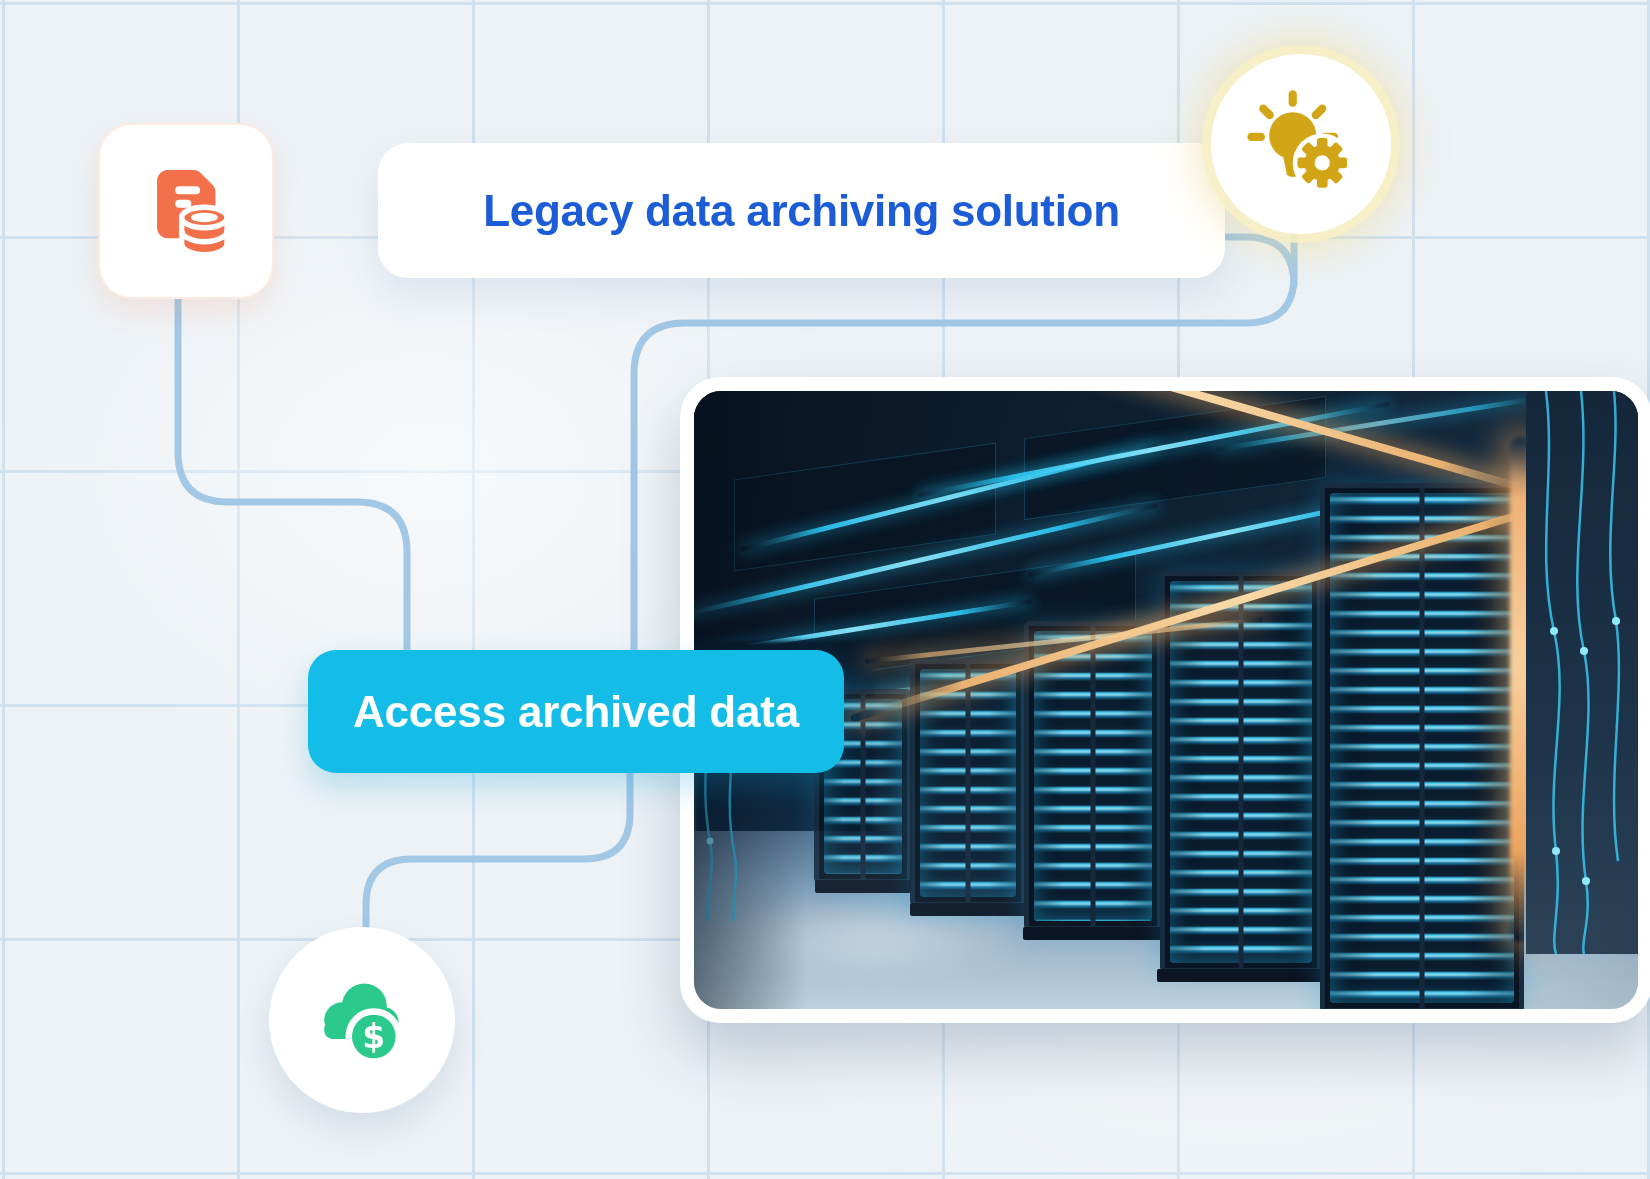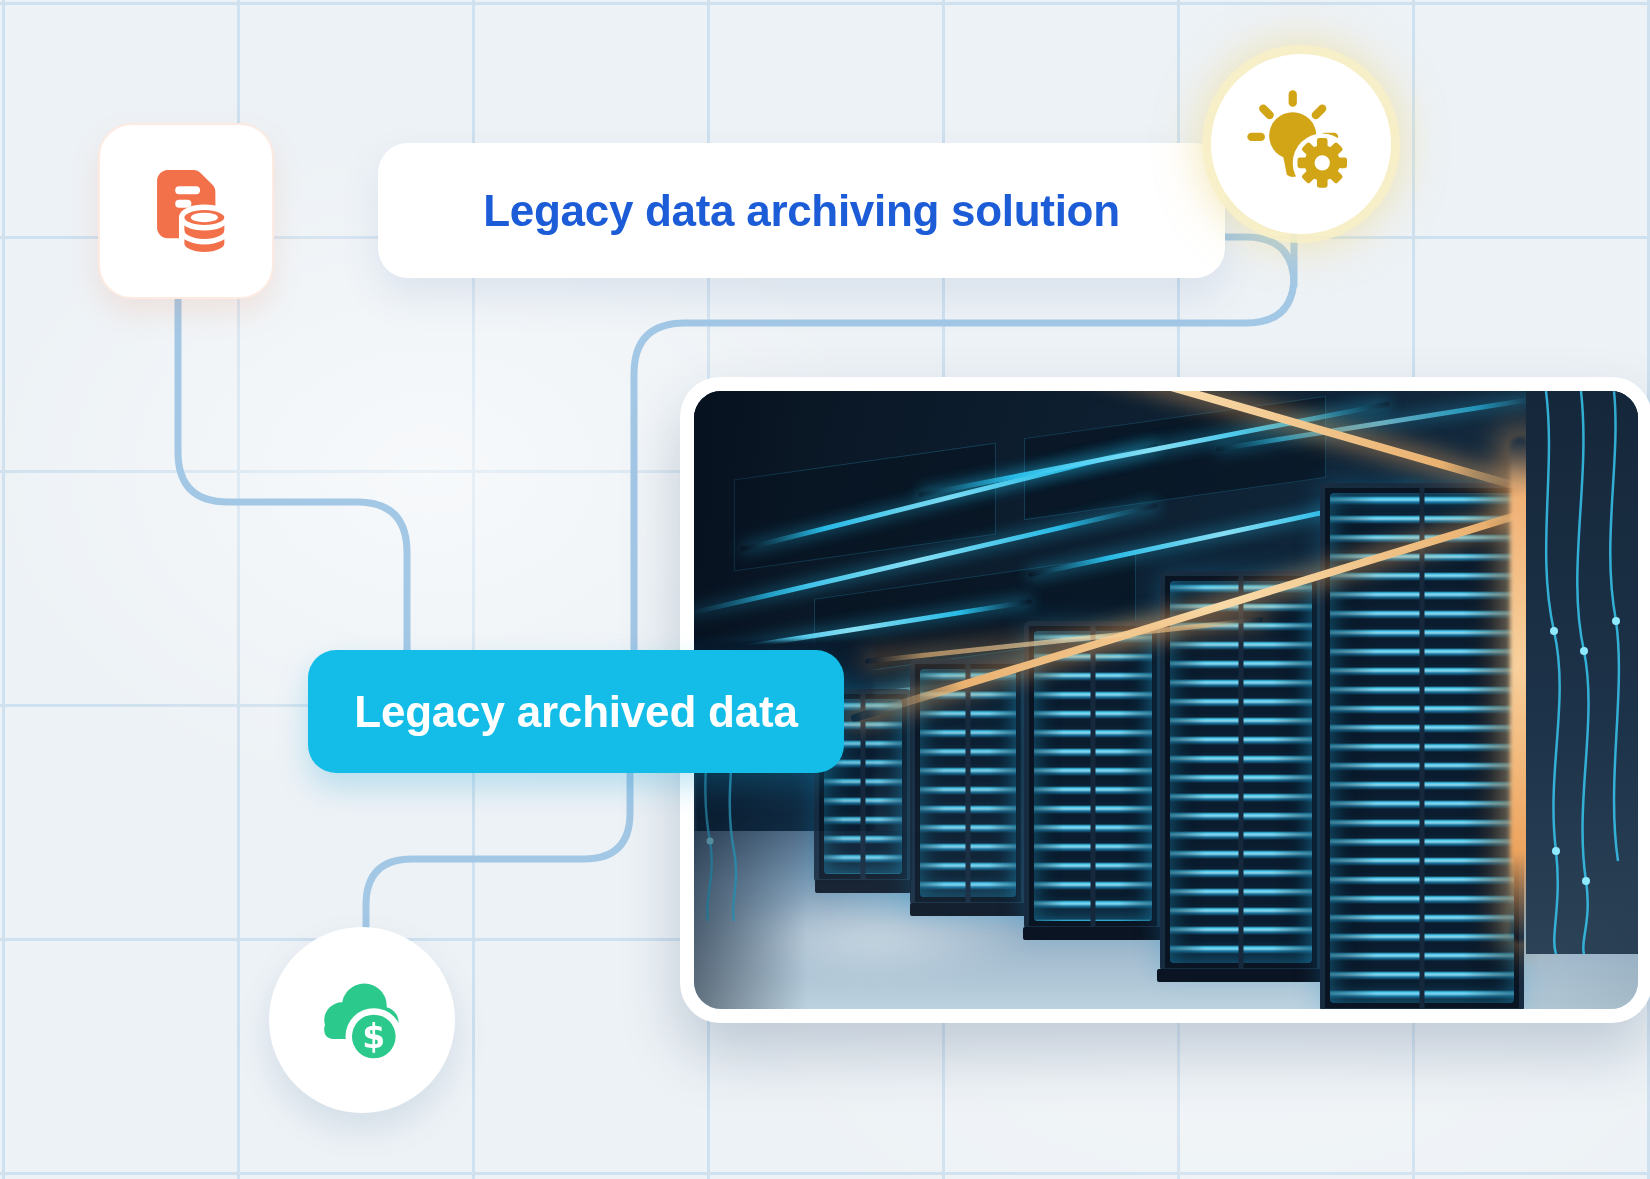--- a/index.html
+++ b/index.html
@@ -209,21 +209,21 @@
           <circle class="node" cx="90" cy="230" r="4"></circle>
           <circle class="node" cx="30" cy="460" r="4"></circle>
           <circle class="node" cx="60" cy="490" r="4"></circle>
         </svg>
       </div>
       <div class="vig"></div>
     </div>
   </div>
 
   <button class="btn">
-    <span>Legacy archived data</span>
+    <span>Access archived data</span>
   </button>
 
   <div class="cloud-circle">
     <svg class="icon-svg" width="118" height="118" viewBox="0 0 100 100">
       <g fill="var(--cloud-icon,#2bc98c)">
         <circle cx="33" cy="50" r="15"></circle>
         <circle cx="52" cy="38" r="19"></circle>
         <circle cx="68" cy="52" r="13"></circle>
         <rect x="18" y="50" width="62" height="16" ry="7"></rect>
       </g>

